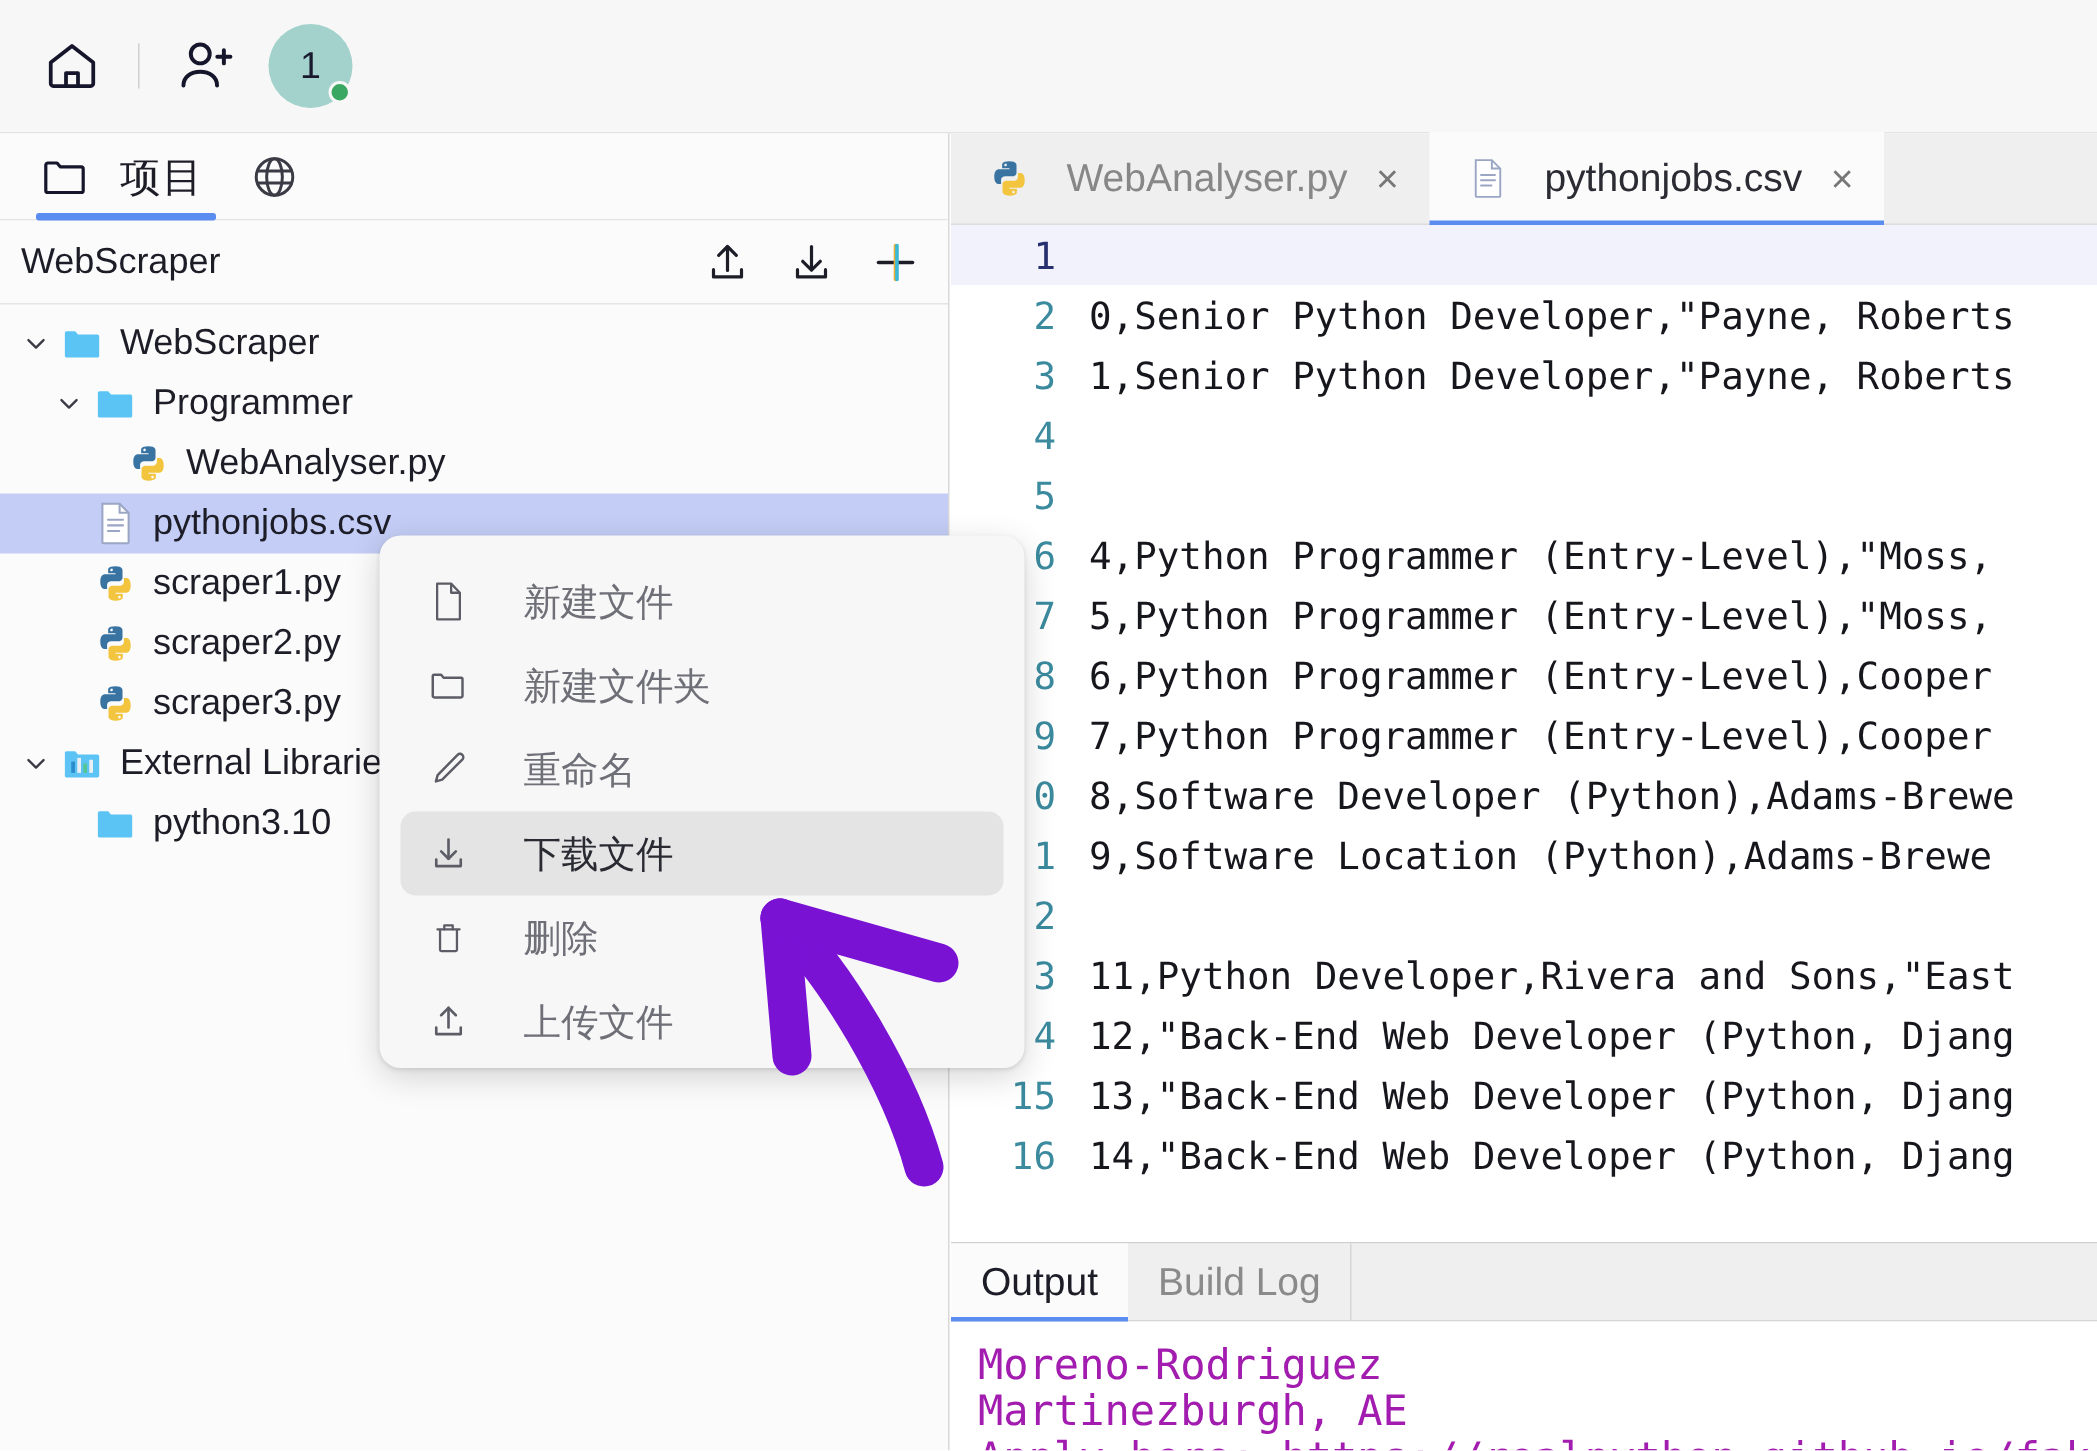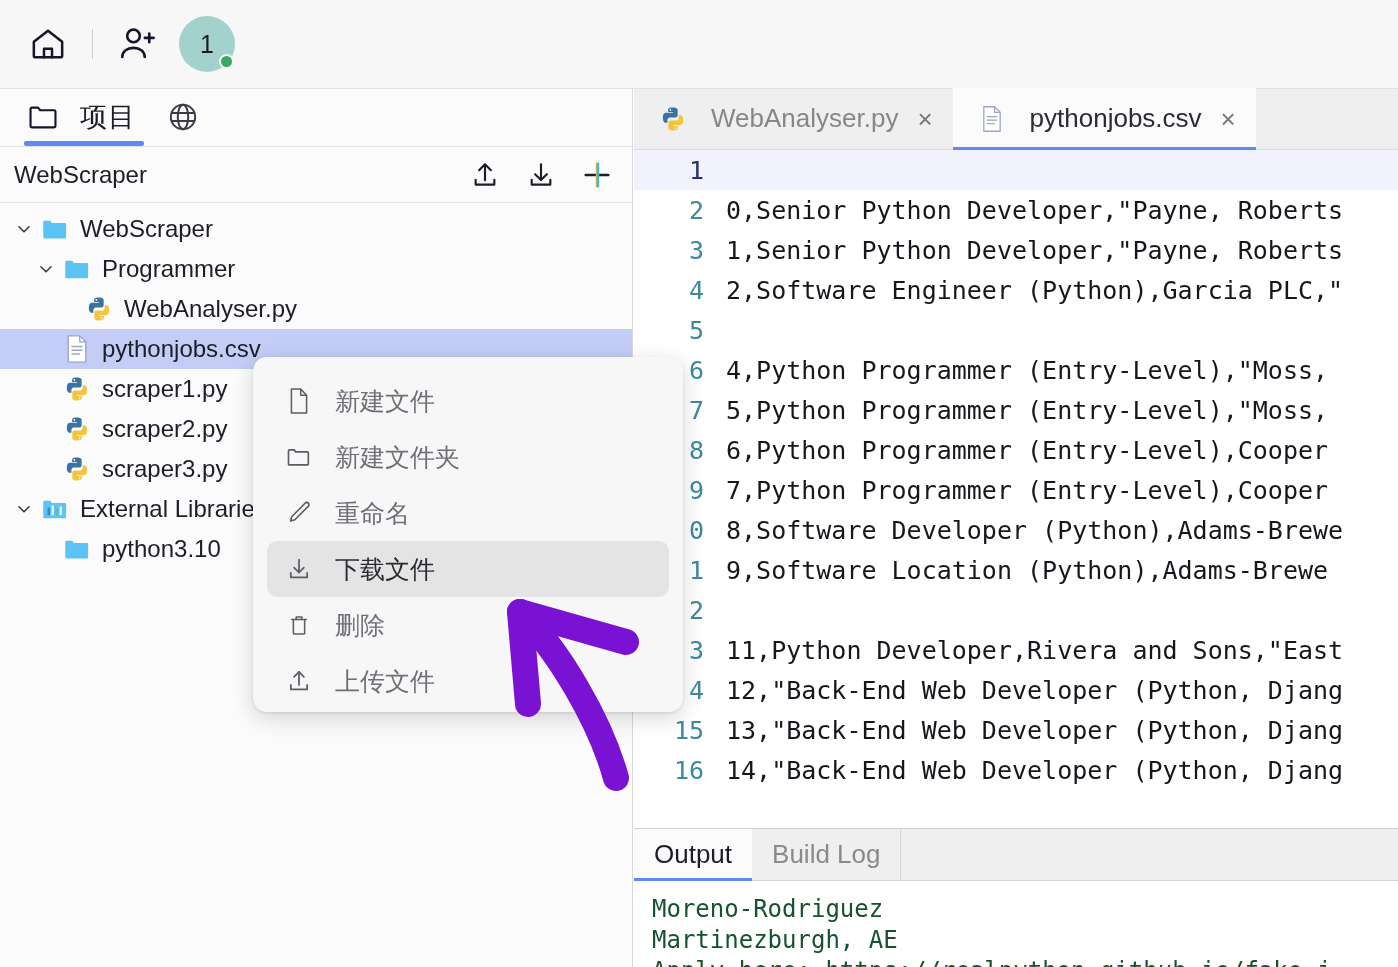--- a/index.html
+++ b/index.html
@@ -40,21 +40,21 @@
     background: #3aa863; border: 2px solid #f7f7f7;
   }
 
   
   .leftpanel {
     position: absolute; left: 0; top: 89px; width: 633px; height: 878px;
     background: #fbfbfb;
     border-right: 1px solid #d9d9d9;
   }
   .lp-tabs {
-    height: 58px; display: flex; align-items: flex-end;
+    height: 58px; display: flex; align-items: center;
     padding-left: 18px; gap: 0;
     border-bottom: 1px solid #e4e4e4;
     background: #fbfbfb;
   }
   .lp-tab {
     display: flex; align-items: center; gap: 12px;
     height: 58px; padding: 0 14px 0 8px; position: relative; cursor: pointer;
   }
   .lp-tab .tabtext {
     font-size: 27px; color: #1d1d28; letter-spacing: 1px;
@@ -91,21 +91,21 @@
   
   .ctxmenu {
     position: absolute; left: 253px; top: 357px; width: 430px; height: 355px;
     background: #f7f7f7;
     border-radius: 14px;
     box-shadow: 0 6px 22px rgba(0,0,0,.16), 0 1px 3px rgba(0,0,0,.10);
     padding: 16px 14px;
     z-index: 40;
   }
   .ctxitem {
-    display: flex; align-items: center; gap: 22px;
+    display: flex; align-items: center; gap: 36px;
     height: 56px; padding: 0 18px; border-radius: 10px;
     font-size: 25px; color: #6f6f78; cursor: pointer;
   }
   .ctxitem.hover { background: #e4e4e4; color: #2a2a33; }
   .ctxitem .cicon { width: 28px; display: flex; align-items: center; justify-content: center; }
 
   
   .arrow-anno {
     position: absolute; left: 498px; top: 588px; width: 190px; height: 225px;
     z-index: 60; pointer-events: none;
@@ -165,21 +165,21 @@
     font-size: 26px; color: #8a8a8a; cursor: pointer; position: relative; text-align: center;
   }
   .out-tab.active { background: #fbfbfb; color: #1d1d28; }
   .out-tab.active::after {
     content: ""; position: absolute; left: 0; right: 0; bottom: -1px; height: 3px; background: #5b8cf0;
   }
   .out-tab-filler { flex: 1; border-left: 1px solid #d6d6d6; }
   .out-body { padding: 13px 0 0 18px; background: #fff; height: 86px; overflow: hidden; }
   .outline {
     font-family: "DejaVu Sans Mono", monospace;
-    font-size: 24px; color: #14532d; line-height: 31px; white-space: pre;
+    font-size: 28px; color: #a21caf; line-height: 31px; white-space: pre;
   }
 </style>
 </head>
 <body>
 
 <div id="app">
 
   <div class="appbar">
     <div class="appbar-inner">
       <div class="ab-btn">
@@ -453,21 +453,21 @@
         <span>pythonjobs.csv</span>
         <span class="close">×</span>
       </div>
     </div>
 
     <div class="code-area">
 
       <div class="codeline cur"><span class="lnum">1</span></div>
         <div class="codeline"><span class="lnum">2</span><span class="ctext">0,Senior Python Developer,"Payne, Roberts</span></div>
         <div class="codeline"><span class="lnum">3</span><span class="ctext">1,Senior Python Developer,"Payne, Roberts</span></div>
-        <div class="codeline"><span class="lnum">4</span><span class="ctext">2,Software Engineer (Python),Garcia PLC,"</span></div>
+        <div class="codeline"><span class="lnum">4</span></div>
         <div class="codeline"><span class="lnum">5</span></div>
         <div class="codeline"><span class="lnum">6</span><span class="ctext">4,Python Programmer (Entry-Level),"Moss,</span></div>
         <div class="codeline"><span class="lnum">7</span><span class="ctext">5,Python Programmer (Entry-Level),"Moss,</span></div>
         <div class="codeline"><span class="lnum">8</span><span class="ctext">6,Python Programmer (Entry-Level),Cooper</span></div>
         <div class="codeline"><span class="lnum">9</span><span class="ctext">7,Python Programmer (Entry-Level),Cooper</span></div>
         <div class="codeline"><span class="lnum">0</span><span class="ctext">8,Software Developer (Python),Adams-Brewe</span></div>
         <div class="codeline"><span class="lnum">1</span><span class="ctext">9,Software Location (Python),Adams-Brewe</span></div>
         <div class="codeline"><span class="lnum">2</span></div>
         <div class="codeline"><span class="lnum">3</span><span class="ctext">11,Python Developer,Rivera and Sons,"East</span></div>
         <div class="codeline"><span class="lnum">4</span><span class="ctext">12,"Back-End Web Developer (Python, Djang</span></div>

